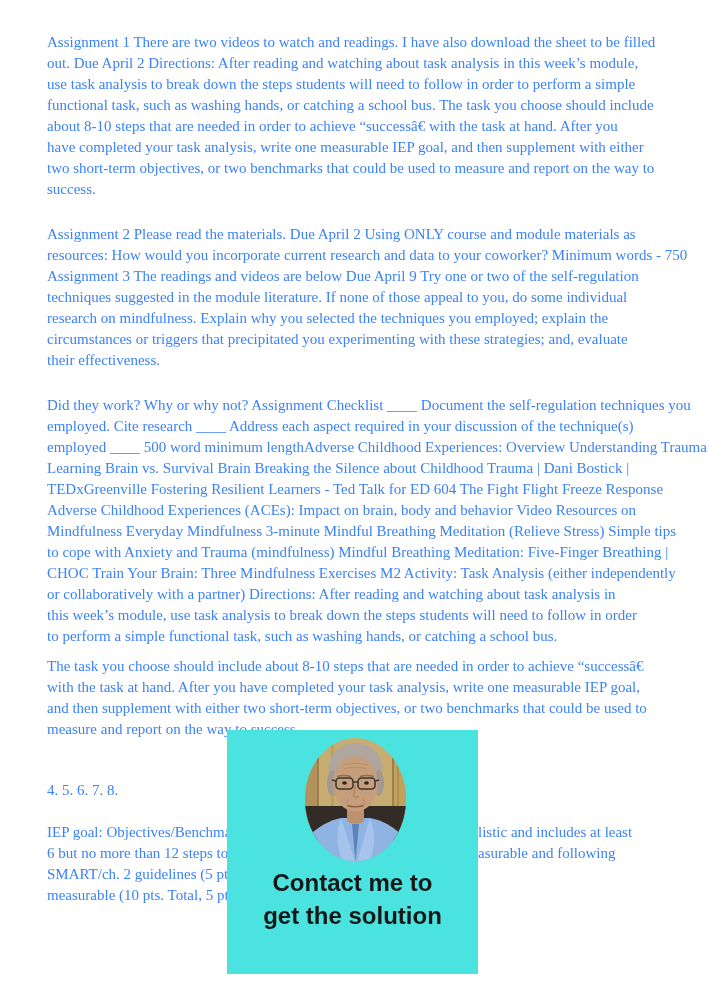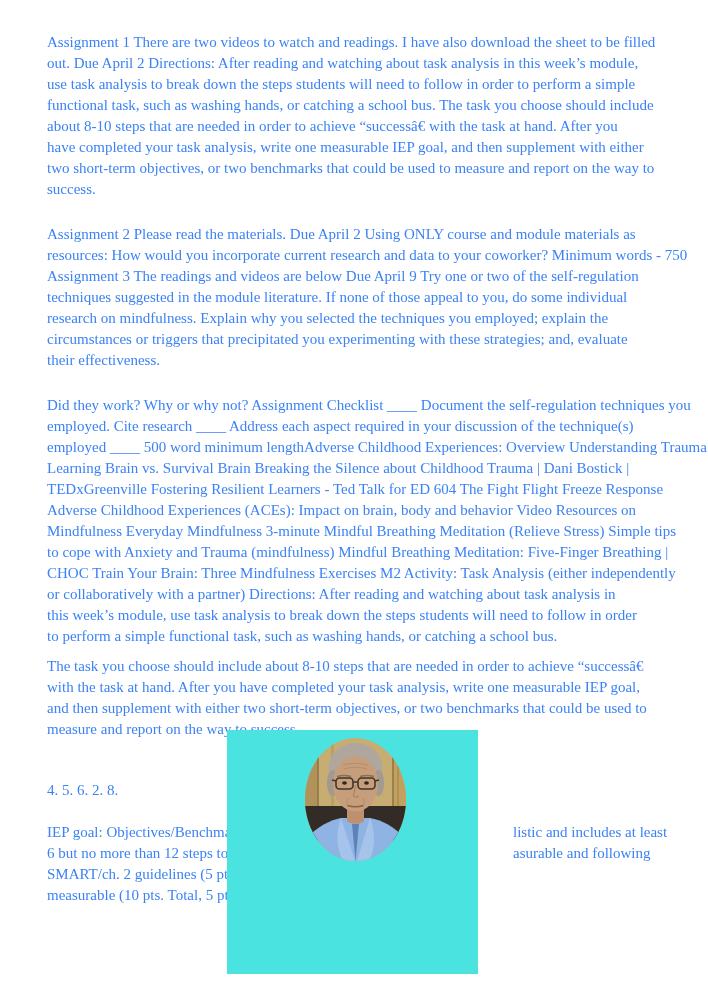--- a/index.html
+++ b/index.html
@@ -13,21 +13,21 @@
     color: #000000;
   }
   .para {
     position: absolute;
     left: 47px;
     font-size: 15px;
     line-height: 21px;
     white-space: pre;
     color: #3b82f6;
   }
-  .frag-right { left: 478px; margin-left: 35px; }
+  .frag-right { left: 478px; }
   
   .overlay {
     position: absolute;
     left: 227px;
     top: 730px;
     width: 251px;
     height: 244px;
     background: #4BE3E0;
     z-index: 10;
   }
@@ -94,21 +94,21 @@
 Mindfulness Everyday Mindfulness 3-minute Mindful Breathing Meditation (Relieve Stress) Simple tips
 to cope with Anxiety and Trauma (mindfulness) Mindful Breathing Meditation: Five-Finger Breathing |
 CHOC Train Your Brain: Three Mindfulness Exercises M2 Activity: Task Analysis (either independently
 or collaboratively with a partner) Directions: After reading and watching about task analysis in
 this week’s module, use task analysis to break down the steps students will need to follow in order
 to perform a simple functional task, such as washing hands, or catching a school bus.</div>
   <div class="para" style="top:656px">The task you choose should include about 8-10 steps that are needed in order to achieve “successâ€
 with the task at hand. After you have completed your task analysis, write one measurable IEP goal,
 and then supplement with either two short-term objectives, or two benchmarks that could be used to
 measure and report on the way to success.</div>
-  <div class="para" style="top:780px">4. 5. 6. 2. 8.</div>
+  <div class="para" style="top:780px">4. 5. 6. 7. 8.</div>
 
   <div class="para" style="top:822px">IEP goal: Objectives/Benchmar</div>
   <div class="para frag-right" style="top:822px">listic and includes at least</div>
   <div class="para" style="top:843px">6 but no more than 12 steps to a</div>
   <div class="para frag-right" style="top:843px">asurable and following</div>
   <div class="para" style="top:864px">SMART/ch. 2 guidelines (5 pts.</div>
   <div class="para" style="top:885px">measurable (10 pts. Total, 5 pts.</div>
 
   <div class="overlay">
     <div class="photo">
@@ -157,15 +157,19 @@
         <ellipse cx="61.5" cy="45" rx="2.4" ry="1.7" fill="#2E2620"></ellipse>
 
         <path d="M50.5,47 L48.5,58 Q50.5,60.5 53.5,58" fill="none" stroke="#A97F5E" stroke-width="1.2"></path>
 
         <path d="M43,60 Q41,64 42.5,67" fill="none" stroke="#B08A66" stroke-width="0.8"></path>
         <path d="M58,60 Q60,64 58.5,67" fill="none" stroke="#B08A66" stroke-width="0.8"></path>
 
         <path d="M42.5,67.5 Q50.5,70 58.5,67.5" fill="none" stroke="#8F6147" stroke-width="1.6"></path>
       </svg>
     </div>
+    <div class="headline">
+      <div>Contact me to</div>
+      <div>get the solution</div>
+    </div>
   </div>
 
 </div>
 
 </body></html>

